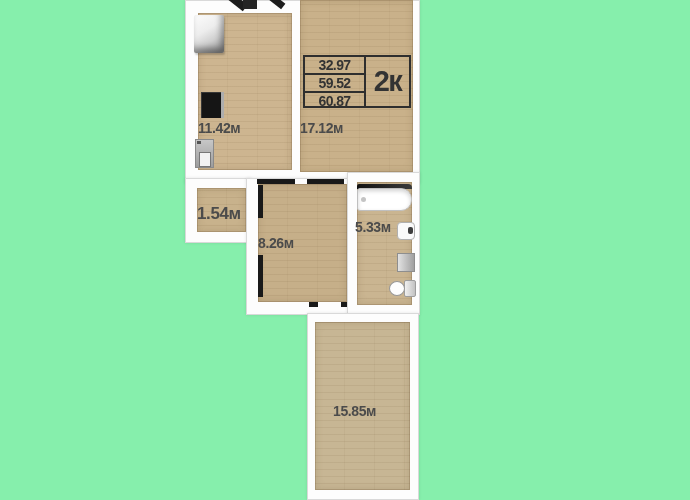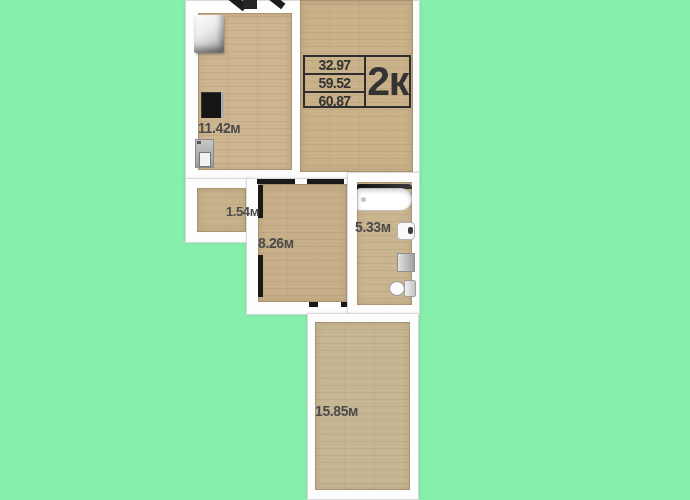--- a/index.html
+++ b/index.html
@@ -28,32 +28,32 @@
   .f-storage{background-color:#c8b28c;}
   .f-hall   {background-color:#c6af89;}
   .f-bath   {background-color:#cab591;}
   .f-bedroom{background-color:#c7b694;}
   
   .room-label{
     position:absolute;
     color:#4b4b4b;font-weight:700;font-size:14px;letter-spacing:-0.4px;
     z-index:5;
   }
-  .room-label.small{font-size:13px;margin-left:29px;}
+  .room-label.small{font-size:17px;}
   
   .info-box{
     position:absolute;left:303px;top:55px;width:108px;height:53px;
     border:2px solid #2e2e2e;box-sizing:border-box;display:flex;z-index:6;
   }
   .info-col{flex:0 0 59px;display:flex;flex-direction:column;border-right:2px solid #2e2e2e;}
   .info-row{flex:1;display:flex;align-items:center;justify-content:center;
     color:#333;font-weight:700;font-size:14px;letter-spacing:-0.6px;}
   .info-row + .info-row{border-top:2px solid #2e2e2e;}
   .info-type{flex:1;display:flex;align-items:center;justify-content:center;
-    color:#333;font-weight:700;font-size:41px;letter-spacing:-1.5px;}
+    color:#333;font-weight:700;font-size:29px;letter-spacing:-1.5px;}
   
   .bar{position:absolute;background:#191919;z-index:4;}
   
   .fx{position:absolute;z-index:4;box-sizing:border-box;}
   .fridge{
     left:194px;top:15px;width:30px;height:38px;border-radius:2px;
     background:linear-gradient(150deg,#fcfcfc 0%,#ededed 40%,#cfcfcf 65%,#9b9b9b 92%);
     box-shadow:inset -3px -5px 6px rgba(0,0,0,0.35), 1px 2px 2px rgba(0,0,0,0.22);
   }
   .stove{
@@ -114,24 +114,25 @@
   <div class="info-box">
     <div class="info-col">
       <div class="info-row">32.97</div>
       <div class="info-row">59.52</div>
       <div class="info-row">60.87</div>
     </div>
     <div class="info-type">2к</div>
   </div>
 
   <div class="room-label" style="left:198px;top:120px;width:94px">11.42м</div>
+  <div class="room-label" style="left:300px;top:120px;width:113px">17.12м</div>
   <div class="room-label small" style="left:197px;top:204px;width:49px">1.54м</div>
   <div class="room-label" style="left:258px;top:235px;width:69px">8.26м</div>
   <div class="room-label" style="left:355px;top:219px;width:57px">5.33м</div>
-  <div class="room-label" style="left:315px;top:403px;width:95px">15.85м</div>
+  <div class="room-label" style="left:333px;top:403px;width:95px">15.85м</div>
 
   <div class="bar" style="left:257px;top:179px;width:38px;height:5px"></div>
   <div class="bar" style="left:307px;top:179px;width:37px;height:5px"></div>
   <div class="bar" style="left:258px;top:185px;width:5px;height:33px"></div>
   <div class="bar" style="left:258px;top:255px;width:5px;height:42px"></div>
   <div class="bar" style="left:309px;top:302px;width:9px;height:5px"></div>
   <div class="bar" style="left:341px;top:302px;width:6px;height:5px"></div>
 
   <div class="door-mark dm-left"></div>
   <div class="door-mark dm-square"></div>

